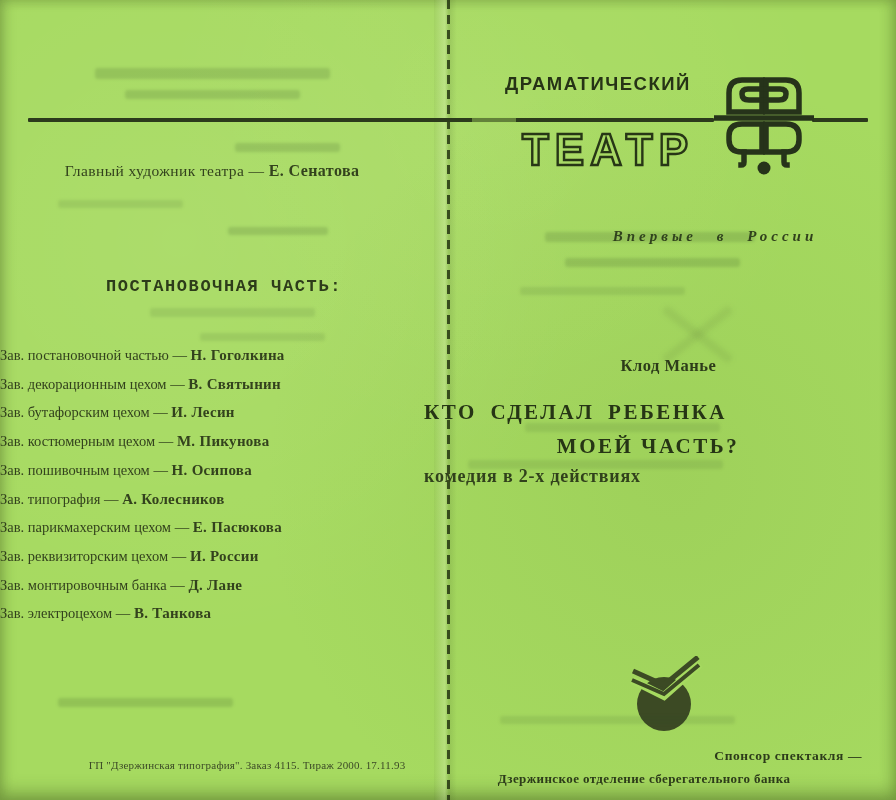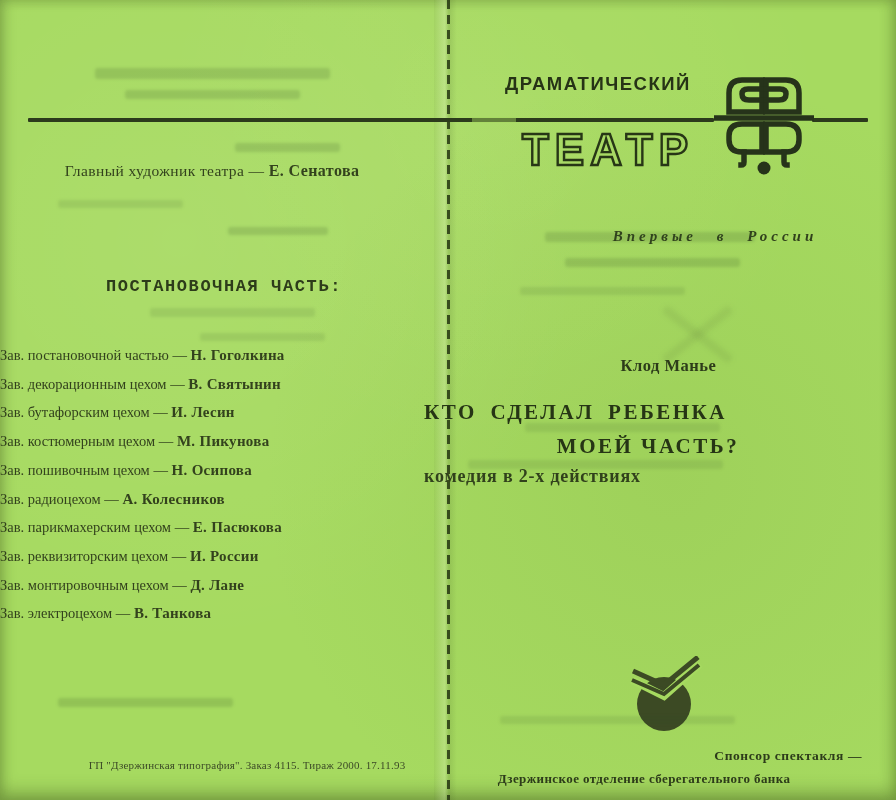--- a/index.html
+++ b/index.html
@@ -80,24 +80,24 @@
   </div>
 
   <div class="abs section-heading">ПОСТАНОВОЧНАЯ ЧАСТЬ:</div>
 
   <div class="abs staff-list">
     <div><span>Зав. постановочной частью —</span> <b>Н. Гоголкина</b></div>
     <div><span>Зав. декорационным цехом —</span> <b>В. Святынин</b></div>
     <div><span>Зав. бутафорским цехом —</span> <b>И. Лесин</b></div>
     <div><span>Зав. костюмерным цехом —</span> <b>М. Пикунова</b></div>
     <div><span>Зав. пошивочным цехом —</span> <b>Н. Осипова</b></div>
-    <div><span>Зав. радиоцехом —</span> <b>А. Колесников</b></div>
+    <div><span>Зав. типография —</span> <b>А. Колесников</b></div>
     <div><span>Зав. парикмахерским цехом —</span> <b>Е. Пасюкова</b></div>
     <div><span>Зав. реквизиторским цехом —</span> <b>И. России</b></div>
-    <div><span>Зав. монтировочным цехом —</span> <b>Д. Лане</b></div>
+    <div><span>Зав. монтировочным банка —</span> <b>Д. Лане</b></div>
     <div><span>Зав. электроцехом —</span> <b>В. Танкова</b></div>
   </div>
 
   <div class="abs imprint">ГП "Дзержинская типография". Заказ 4115. Тираж 2000. 17.11.93</div>
 
   <div class="abs theater-name">
     <div>ДРАМАТИЧЕСКИЙ</div>
   </div>
 
   <svg class="abs" style="left:506px;top:122px;" width="204" height="54" viewBox="0 0 204 54">

